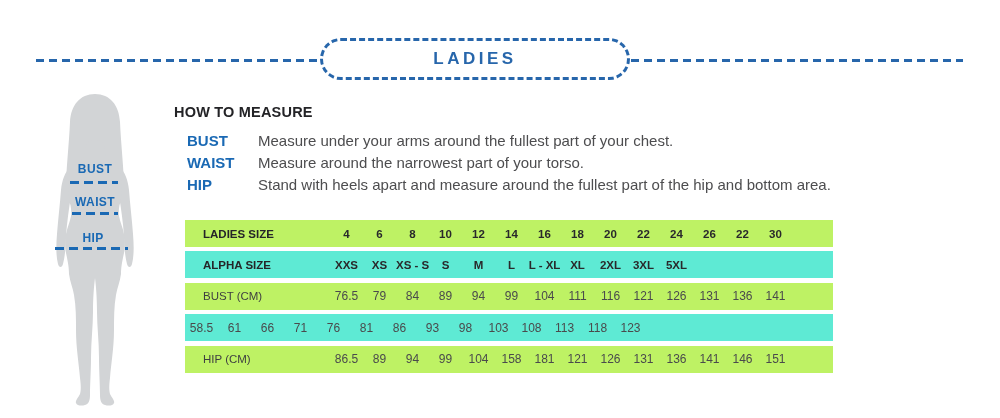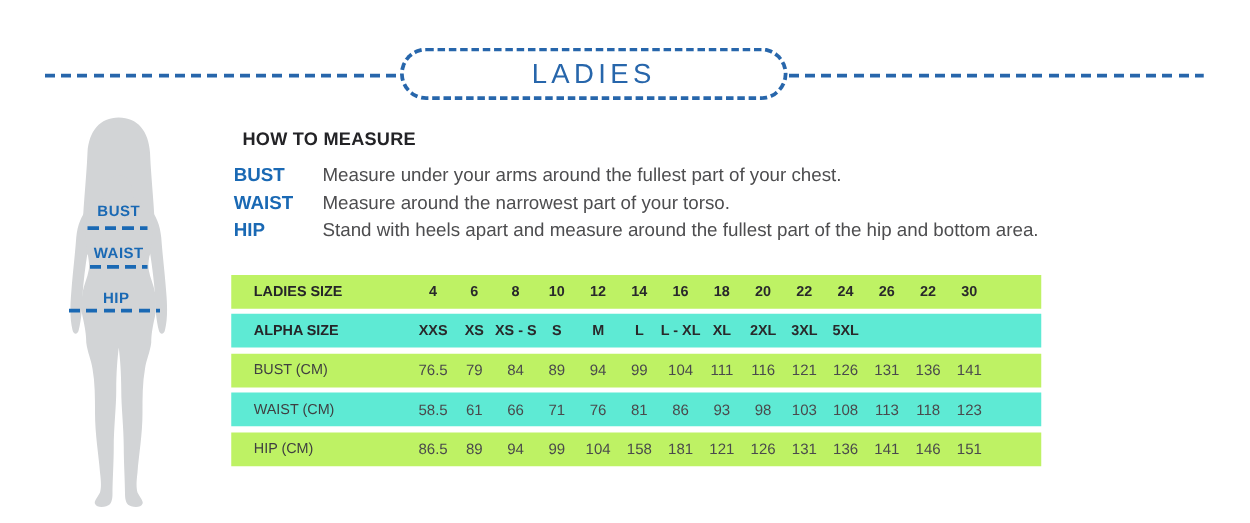--- a/index.html
+++ b/index.html
@@ -15,38 +15,38 @@
   .dash-seg{
     height:3px;top:59px;
     background:repeating-linear-gradient(90deg,var(--div) 0,var(--div) 8px,transparent 8px,transparent 13px);
   }
   .pill{
     left:320px;top:38px;width:310px;height:42px;box-sizing:border-box;
     border:3px dashed var(--div);border-radius:22px;
     display:flex;align-items:center;justify-content:center;background:#fff;
   }
   .pill-label{
-    color:var(--div);font-size:22px;font-weight:normal;letter-spacing:3.5px;
+    color:var(--div);font-size:17px;font-weight:bold;letter-spacing:3.5px;
   }
 
   
   .figure{left:38px;top:90px;width:124px;height:322px;}
   .figure svg{position:absolute;left:0;top:0;}
   .fig-label{
     position:absolute;width:70px;text-align:center;
     color:var(--blue);font-weight:bold;font-size:12px;letter-spacing:.4px;
   }
   .fig-line{
     position:absolute;height:3px;
     background:repeating-linear-gradient(90deg,var(--blue) 0,var(--blue) 9px,transparent 9px,transparent 14px);
   }
 
   
   .htm-title{
-    left:194px;top:104px;font-size:14.5px;font-weight:bold;color:#232326;letter-spacing:.2px;
+    left:174px;top:104px;font-size:14.5px;font-weight:bold;color:#232326;letter-spacing:.2px;
   }
   .m-row{left:187px;height:22px;display:flex;align-items:center;}
   .m-label{width:71px;color:var(--blue);font-weight:bold;font-size:15px;flex:none;}
   .m-text{color:#4d4d4f;font-size:15px;white-space:nowrap;text-align:center;}
 
   
   .size-table{left:185px;top:220px;width:648px;}
   .t-row{
     display:flex;align-items:center;height:27px;margin-bottom:4.4px;
     padding-right:41px;box-sizing:border-box;width:648px;
@@ -153,21 +153,20 @@
       <div class="t-cell">104</div>
       <div class="t-cell">111</div>
       <div class="t-cell">116</div>
       <div class="t-cell">121</div>
       <div class="t-cell">126</div>
       <div class="t-cell">131</div>
       <div class="t-cell">136</div>
       <div class="t-cell">141</div>
     </div>
     <div class="t-row even">
-      <div class="t-label">WAIST (CM)</div>
       <div class="t-cell">58.5</div>
       <div class="t-cell">61</div>
       <div class="t-cell">66</div>
       <div class="t-cell">71</div>
       <div class="t-cell">76</div>
       <div class="t-cell">81</div>
       <div class="t-cell">86</div>
       <div class="t-cell">93</div>
       <div class="t-cell">98</div>
       <div class="t-cell">103</div>

